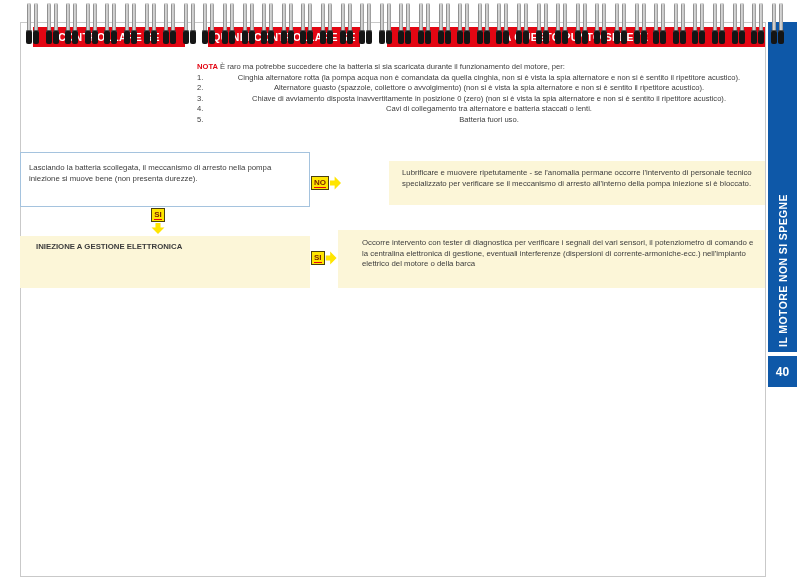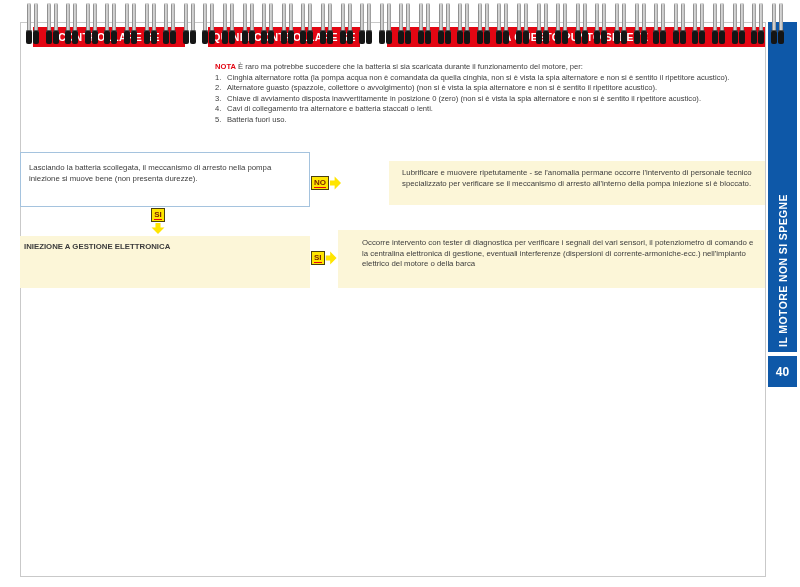--- a/index.html
+++ b/index.html
@@ -24,35 +24,35 @@
   
   .hbar { position:absolute; top:27px; height:20px; background:#e30613; color:#fff;
           font-weight:bold; font-size:10.5px; display:flex; align-items:center;
           justify-content:center; letter-spacing:.3px; z-index:3; }
   #hbar1 { left:33px;  width:152px; }
   #hbar2 { left:208px; width:152px; }
   #hbar3 { left:387px; width:378px; }
 
   
   .nota { position:absolute; left:197px; top:62px; width:572px; font-size:7.6px;
-          line-height:10.5px; color:#3c3c3c; z-index:2;margin-left:18px; }
+          line-height:10.5px; color:#3c3c3c; z-index:2; }
   .nota .nota-label { color:#e30613; font-weight:bold; }
   .nota .intro-line { white-space:nowrap; }
   .nota-item { display:flex; }
   .nota-item .num { width:12px; flex:none; }
-  .nota-item .txt { flex:1; white-space:nowrap; }
+  .nota-item .txt { flex:1; white-space:nowrap;text-align:center; }
 
   
   .fbox { position:absolute; font-size:7.8px; line-height:10.5px; color:#3c3c3c; z-index:2; }
   #box-check1 { left:20px; top:152px; width:290px; height:55px; background:#fff;
                 border:1px solid #a5c3de; padding:10px 8px 8px 8px; }
   #box-action1 { left:389px; top:161px; width:376px; height:44px; background:#fcf6d8;
                  padding:7px 10px 6px 13px; }
   #box-check2 { left:20px; top:236px; width:290px; height:52px; background:#fcf6d8;
-                padding:6px 4px; }
+                padding:6px 16px; }
   #box-check2 .btitle { font-weight:bold; }
   #box-action2 { left:338px; top:230px; width:427px; height:58px; background:#fcf6d8;
                  padding:8px 10px 6px 24px; }
 
   
   .flag { display:inline-block; background:#ffe500; border:1px solid #4a3f10;
           font-weight:bold; font-size:8px; line-height:9px; color:#7a2300;
           padding:1px 2px 2px 2px; }
   .flag .u { border-bottom:1.6px solid #e30613; }
   .arrow-group-v { position:absolute; left:149px; top:208px; width:18px; z-index:2;

